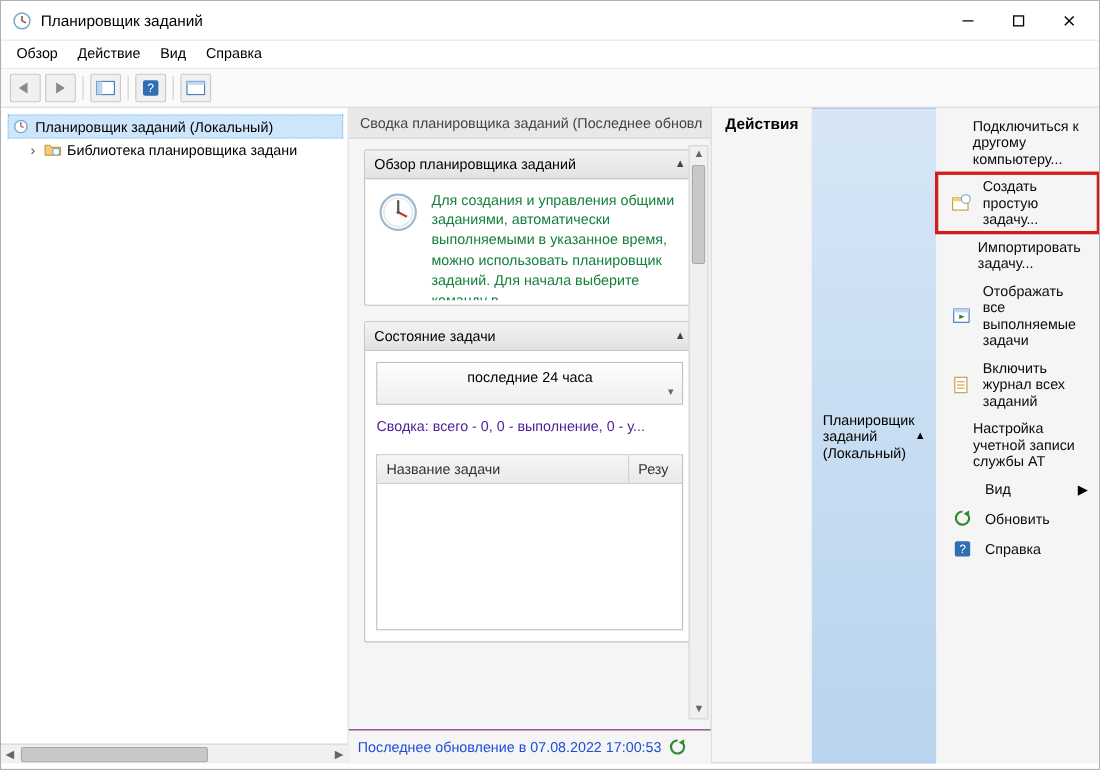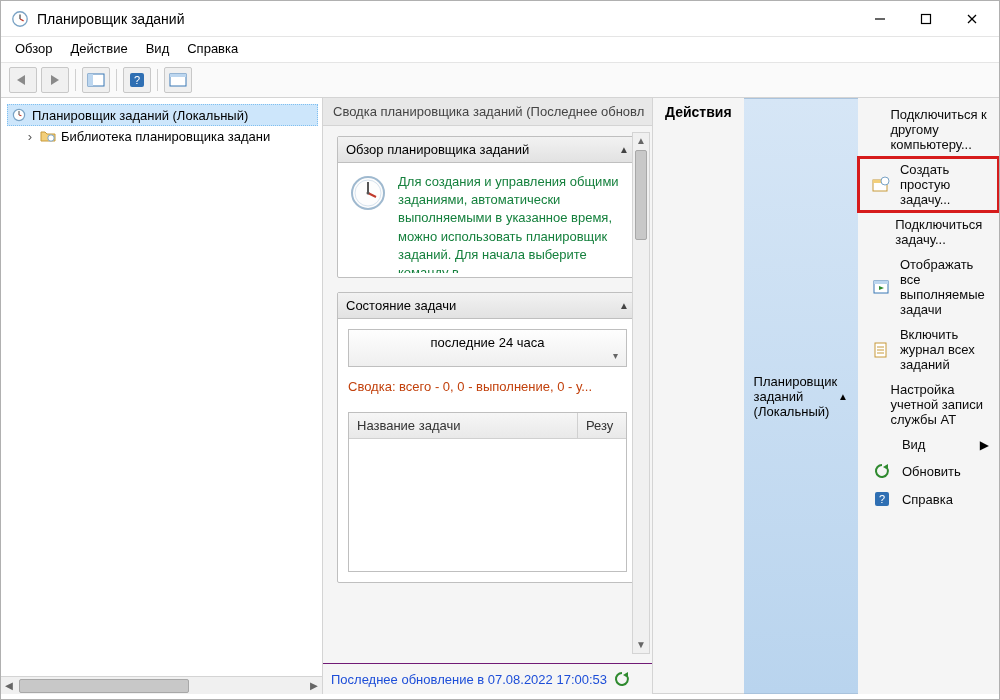--- a/index.html
+++ b/index.html
@@ -132,21 +132,21 @@
   width: 100%;
   border: 1px solid #bfbfbf;
   background: linear-gradient(#fefefe,#efefef);
   padding: 5px 8px;
   font-size: 13px;
   display:flex; align-items:center;
   margin-bottom:12px;
   flex-direction:column;
 }
 .dropdown .chev { margin-left:auto; color:#666; font-size:10px;}
-.summary-line { font-size: 13px; color:#c2410c; margin-bottom: 18px; white-space:nowrap; overflow:hidden; text-overflow:ellipsis;}
+.summary-line { font-size: 13px; color:#4c1d95; margin-bottom: 18px; white-space:nowrap; overflow:hidden; text-overflow:ellipsis;}
 .inner-table {
   border:1px solid #bfbfbf;
   height: 160px;
   background:#fff;
 }
 .inner-th {
   display:flex;
   background: linear-gradient(#f6f6f6,#e9e9e9);
   border-bottom:1px solid #d0d0d0;
 }
@@ -394,21 +394,21 @@
               <rect x="1" y="4" width="14" height="3" fill="#f3cf7a"></rect>
               <circle cx="13" cy="5" r="4" fill="#fff" stroke="#7aa3c5"></circle>
             </svg>
           </span>
         <span>Создать простую задачу...</span>
       </div>
 
 
       <div class="action-item">
         <span class="icon-slot"></span>
-        <span>Подключиться задачу...</span>
+        <span>Импортировать задачу...</span>
       </div>
 
       <div class="action-item">
         <span class="icon-slot">
             <svg width="18" height="18">
               <rect x="2" y="3" width="14" height="12" fill="#fff" stroke="#3a78b5"></rect>
               <rect x="2" y="3" width="14" height="3" fill="#bcd6ef"></rect>
               <polygon points="7,8 12,10 7,12" fill="#2f8a2f"></polygon>
             </svg>
           </span>

